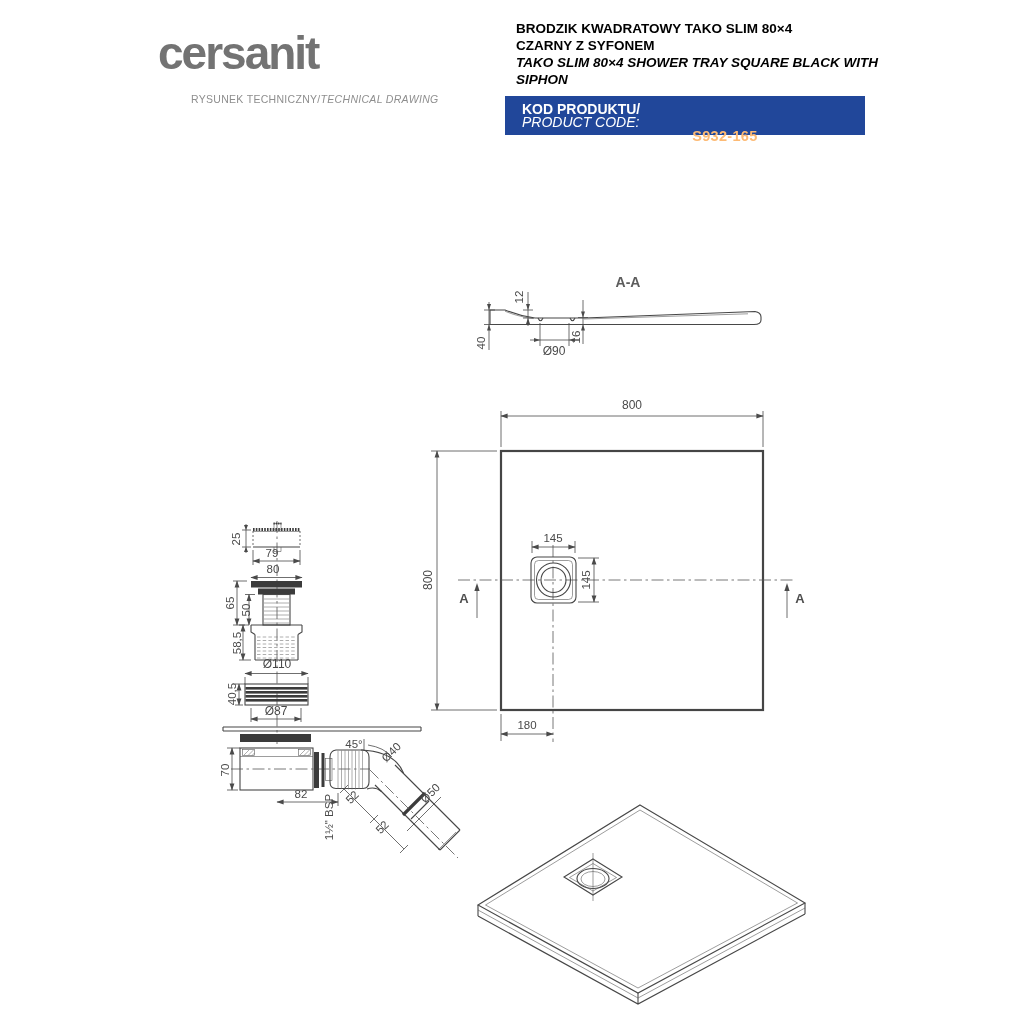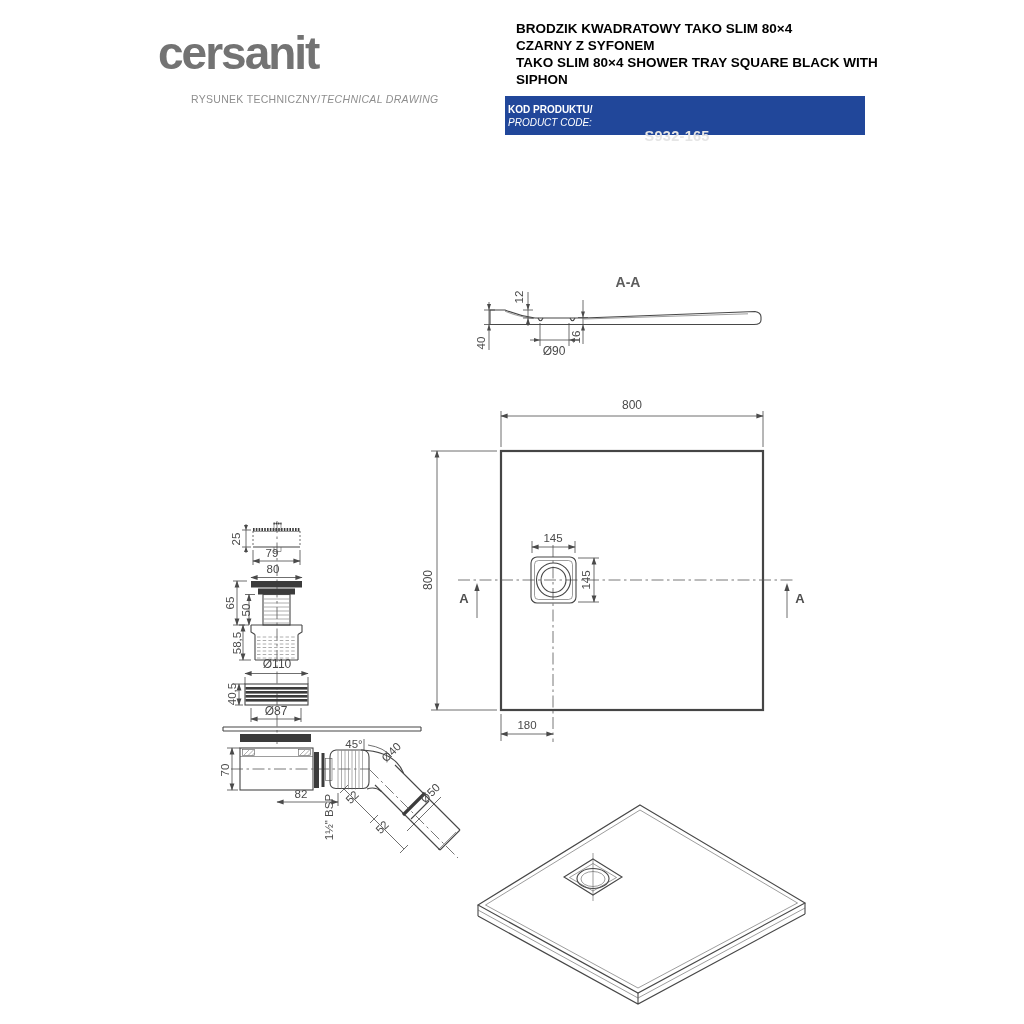--- a/index.html
+++ b/index.html
@@ -1,25 +1,25 @@
 <!DOCTYPE html>
 <html><head>
 <meta charset="utf-8">
 <style>
   html,body{margin:0;padding:0;background:#ffffff;}
   body{width:1024px;height:1024px;position:relative;font-family:"Liberation Sans",sans-serif;overflow:hidden;}
   .logo{position:absolute;left:158px;top:26px;font-size:46px;font-weight:600;letter-spacing:-2px;color:#2c4e9b;}
   .subtitle{position:absolute;left:163px;top:93px;font-size:10.5px;color:#8e8e8e;letter-spacing:.3px;margin-left:28px;}
   .subtitle .en{font-style:italic;}
   .titleblock{position:absolute;left:516px;top:20px;width:370px;color:#000000;font-size:13.5px;font-weight:700;line-height:17px;}
-  .titleblock .en{}
+  .titleblock .en{font-style:italic;}
   .codebox{position:absolute;left:505px;top:96px;width:360px;height:39px;background:#21479a;display:flex;align-items:center;}
-  .codebox .labels{padding-left:3px;color:#fff;font-size:10px;line-height:13px;font-weight:700;}
+  .codebox .labels{padding-left:17px;color:#fff;font-size:14px;line-height:13px;font-weight:700;}
   .codebox .labels .en{font-style:italic;font-weight:400;}
-  .codebox .code{color:#e5e5e5;font-size:14.5px;font-weight:700;margin-left:52px;letter-spacing:.3px;margin-top:41px;}
+  .codebox .code{color:#fdba74;font-size:14.5px;font-weight:700;margin-left:52px;letter-spacing:.3px;margin-top:41px;}
   svg{position:absolute;left:0;top:0;}
   svg text{font-family:"Liberation Sans",sans-serif;fill:#4a4a4a;font-size:11.5px;}
   .ln{stroke:#474747;fill:none;stroke-width:1.1;}
   .ln2{stroke:#454545;fill:none;stroke-width:2.2;}
   .thin{stroke:#5a5a5a;fill:none;stroke-width:.6;}
   .dim{stroke:#4a4a4a;fill:none;stroke-width:.8;}
   .cl{stroke:#555;fill:none;stroke-width:.8;stroke-dasharray:12 3.5 2.5 3.5;}
   .dark{fill:#3b3b3b;stroke:none;}
   .hatch{stroke:#6a6a6a;fill:none;stroke-width:.55;}
   .ttl{font-size:14px;font-weight:700;fill:#5d5d5d;}

